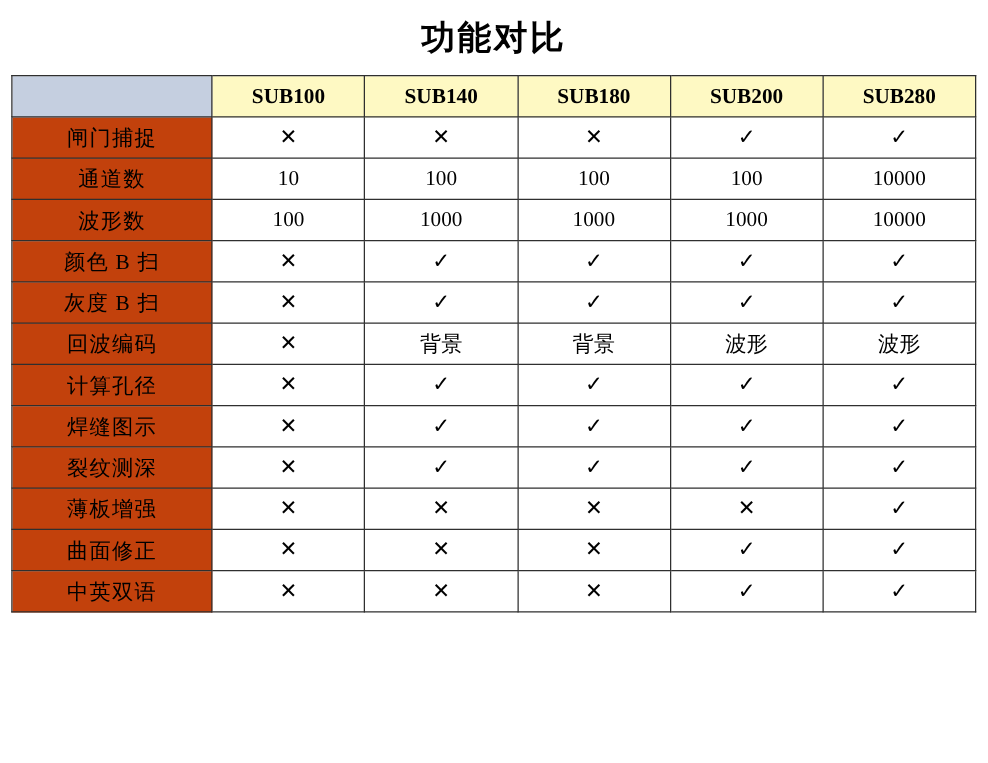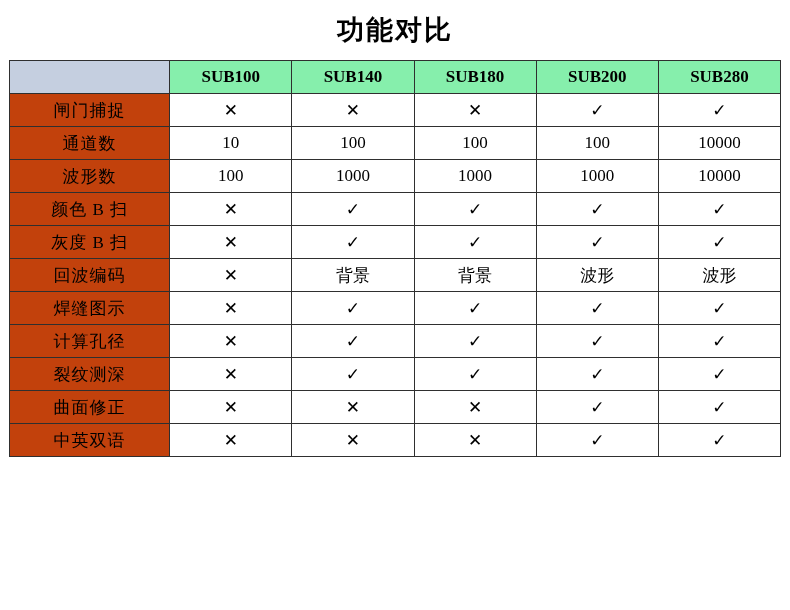--- a/index.html
+++ b/index.html
@@ -38,21 +38,21 @@
   }
   table.compare th, table.compare td {
     border: 1px solid #2f2f2f;
     text-align: center;
     vertical-align: middle;
     font-size: 17px;
     height: 32px;
     padding: 0;
   }
   thead th {
-    background: #86efac;
+    background: #fef9c3;
     font-family: "Liberation Serif", serif;
     font-weight: bold;
     font-size: 19px;
     height: 34px;
   }
   thead th.corner {
     background: #c5cfe0;
   }
   tbody th.rowhead {
     background: #c2410c;
@@ -148,46 +148,54 @@
       <tr>
         <th class="rowhead">回波编码</th>
         <td class="mark">✕</td>
         <td>背景</td>
         <td>背景</td>
         <td>波形</td>
         <td>波形</td>
       </tr>
 
       <tr>
+        <th class="rowhead">计算孔径</th>
+        <td class="mark">✕</td>
+        <td class="mark">✓</td>
+        <td class="mark">✓</td>
+        <td class="mark">✓</td>
+        <td class="mark">✓</td>
+      </tr>
+
+      <tr>
         <th class="rowhead">焊缝图示</th>
         <td class="mark">✕</td>
         <td class="mark">✓</td>
         <td class="mark">✓</td>
         <td class="mark">✓</td>
         <td class="mark">✓</td>
       </tr>
 
       <tr>
-        <th class="rowhead">计算孔径</th>
-        <td class="mark">✕</td>
-        <td class="mark">✓</td>
-        <td class="mark">✓</td>
-        <td class="mark">✓</td>
-        <td class="mark">✓</td>
-      </tr>
-
-      <tr>
         <th class="rowhead">裂纹测深</th>
         <td class="mark">✕</td>
         <td class="mark">✓</td>
         <td class="mark">✓</td>
         <td class="mark">✓</td>
         <td class="mark">✓</td>
       </tr>
 
+      <tr>
+        <th class="rowhead">薄板增强</th>
+        <td class="mark">✕</td>
+        <td class="mark">✕</td>
+        <td class="mark">✕</td>
+        <td class="mark">✕</td>
+        <td class="mark">✓</td>
+      </tr>
 
       <tr>
         <th class="rowhead">曲面修正</th>
         <td class="mark">✕</td>
         <td class="mark">✕</td>
         <td class="mark">✕</td>
         <td class="mark">✓</td>
         <td class="mark">✓</td>
       </tr>
 

